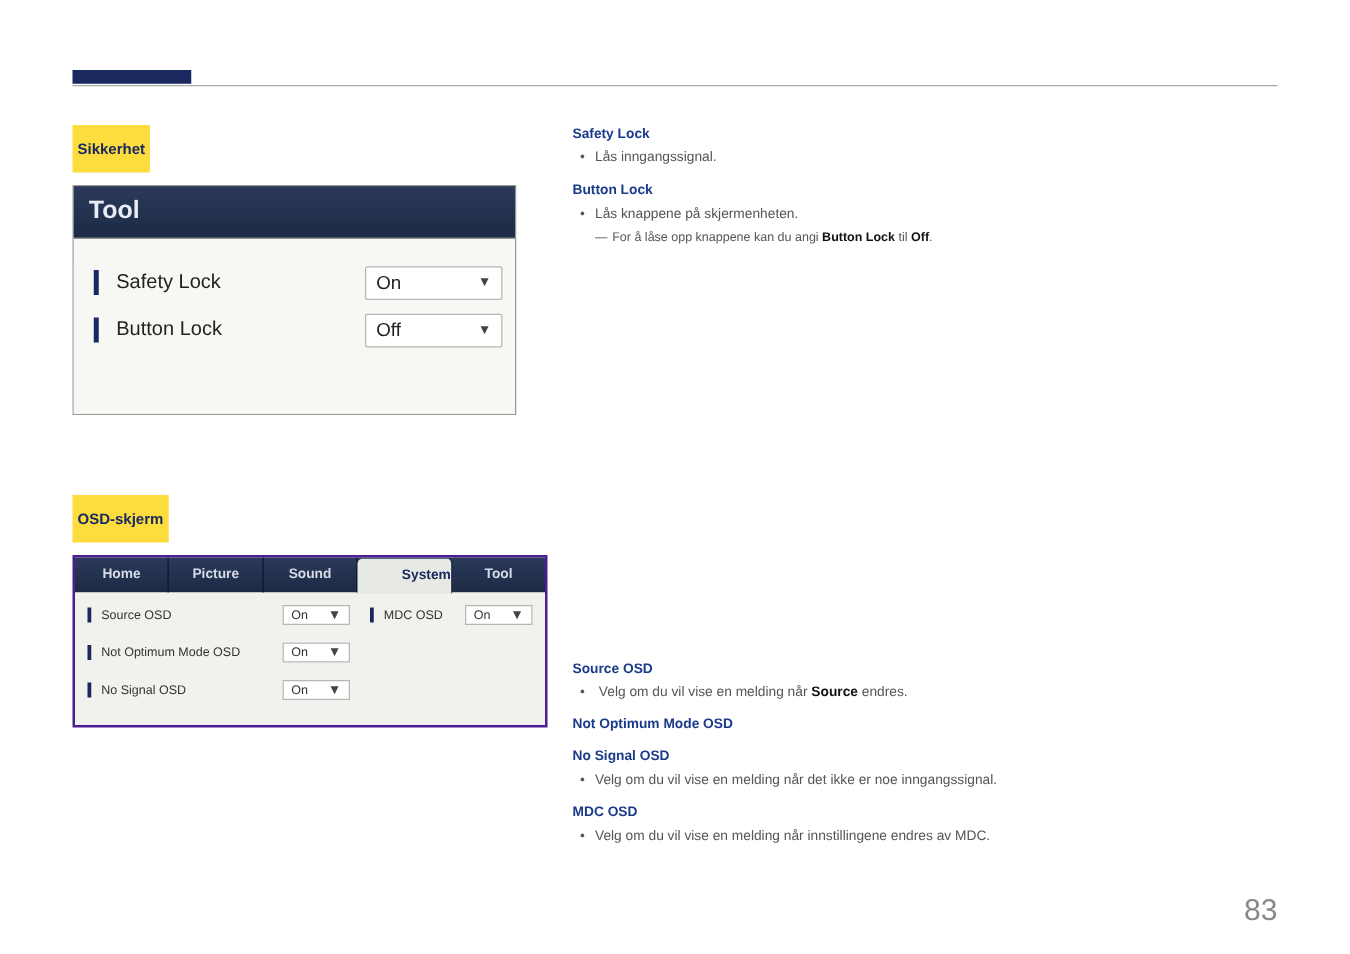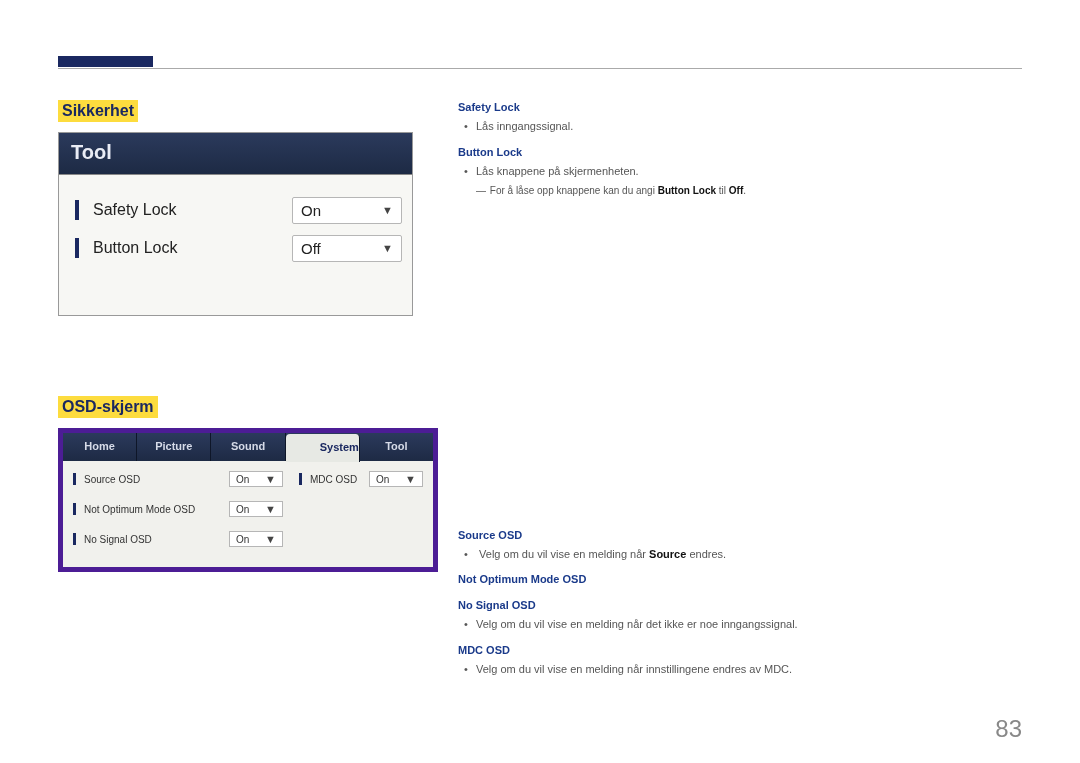--- a/index.html
+++ b/index.html
@@ -44,22 +44,22 @@
     flex: 1;
     font-size: 11px;
     line-height: 1.4;
     color: #555;
   }
   .section-heading {
     display: inline-block;
     background: #fddc3e;
     color: #1a2860;
     font-weight: bold;
-    font-size: 16px;
-    padding: 2px 4px;
+    font-size: 12px;
+    padding: 12px 4px;
     margin-bottom: 10px;
   }
   
   .tool-shot {
     width: 355px;
     border: 1px solid #999;
     background: linear-gradient(#234 0%, #234 34%, #f7f7f4 34%, #f7f7f4 100%);
   }
   .tool-title-bar {
     background: linear-gradient(180deg, #2b3a5c 0%, #1d2a44 100%);
@@ -102,24 +102,24 @@
     color: #222;
     display: flex;
     align-items: center;
     justify-content: space-between;
   }
   .caret {
     font-size: 11px;
     color: #444;
   }
   
-  .osd-section { margin-top: 80px; }
+  .osd-section { margin-top: 64px; }
   .osd-shot {
     width: 380px;
-    border: 5px solid #4c1d95;
+    border: 2px solid #4c1d95;
   }
   .osd-tabs {
     display: flex;
     background: linear-gradient(180deg, #2b3a5c 0%, #1d2a44 100%);
     height: 28px;
     align-items: stretch;
   }
   .osd-tab {
     flex: 1;
     color: #d6dbe8;

